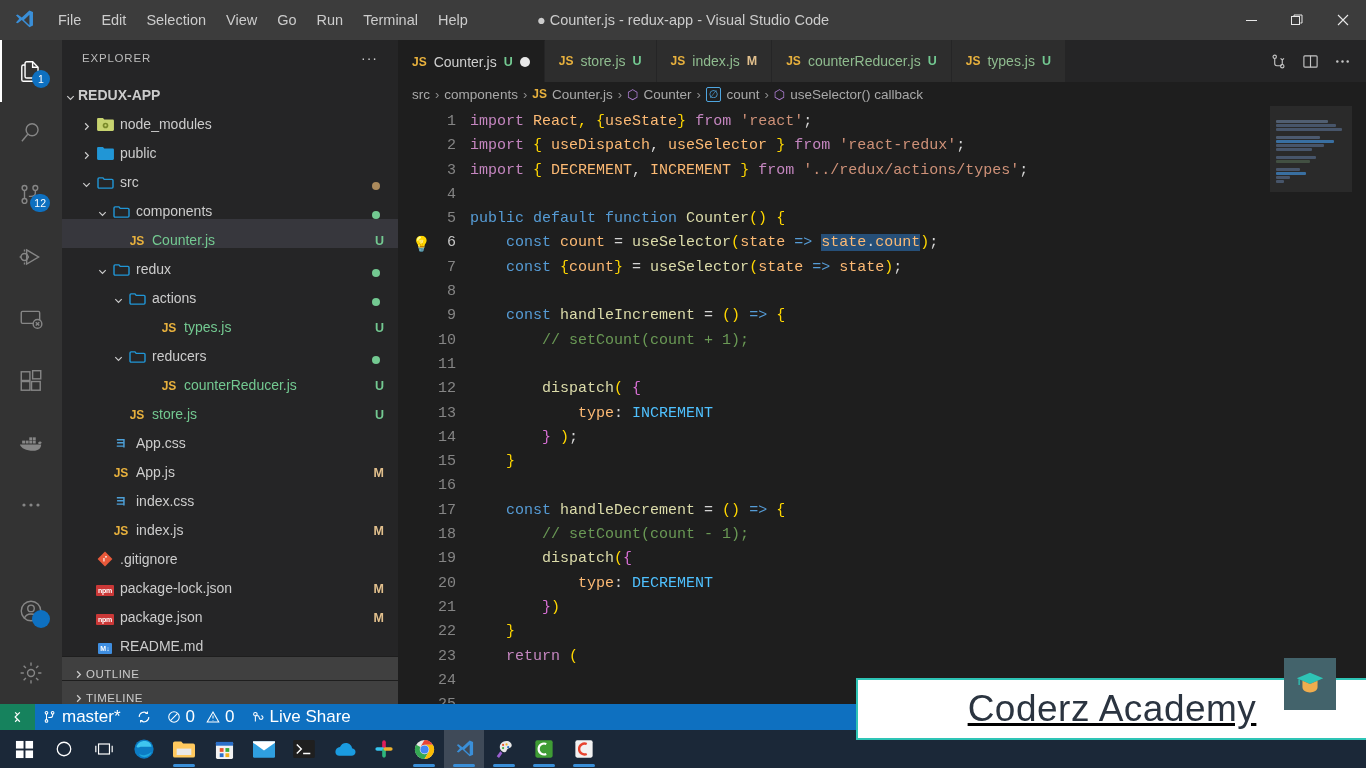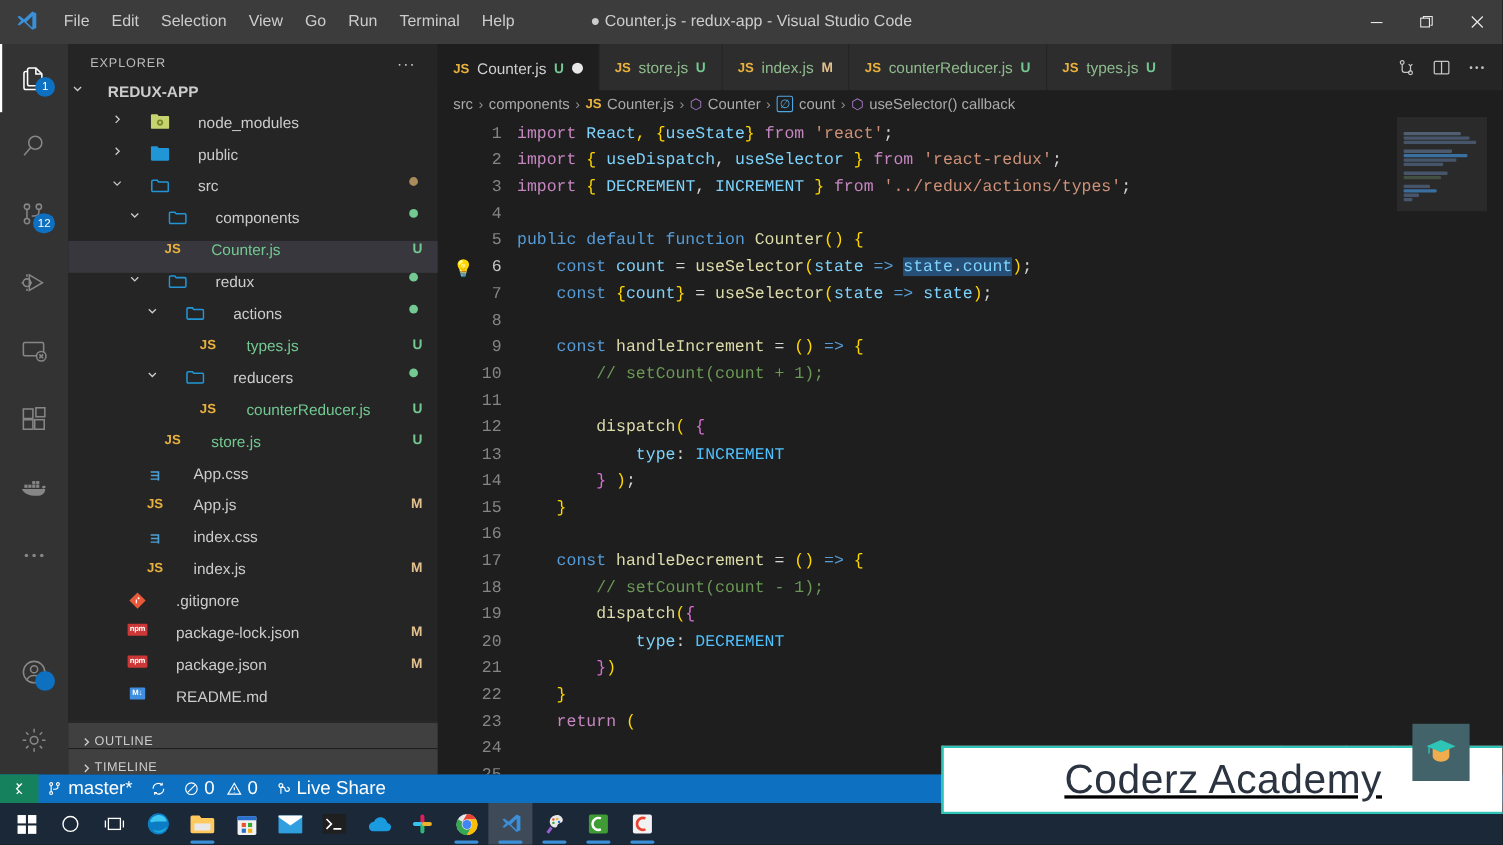--- a/index.html
+++ b/index.html
@@ -56,22 +56,22 @@
 
   
   .sidebar { width: 336px; background: #252526; flex: 0 0 336px; display: flex; flex-direction: column; }
   .sidebar-title {
     height: 35px; display: flex; align-items: center; padding: 0 20px;
     font-size: 11.5px; letter-spacing: .8px; color: #bbbbbb; text-transform: uppercase;
   }
   .sidebar-title .dots { margin-left: auto; color: #cccccc; letter-spacing: 1px; font-size: 14px; }
   .tree { flex: 1; overflow: hidden; padding-bottom: 2px; }
   .row {
-    height: 29px; display: flex; align-items: flex-start; position: relative;
-    font-size: 14px; color: #cccccc; white-space: nowrap; cursor: pointer; gap: 20px;
+    height: 29px; display: flex; align-items: flex-end; position: relative;
+    font-size: 14px; color: #cccccc; white-space: nowrap; cursor: pointer;
   }
   .row.selected { background: #37373d; }
   .chev { width: 16px; display: inline-flex; align-items: center; justify-content: center; color: #cccccc; flex: 0 0 16px; }
   .ficon { width: 22px; display: inline-flex; align-items: center; justify-content: center; flex: 0 0 22px; margin-right: 4px; }
   .rname { color: #cccccc; }
   .rname.green { color: #73c991; }
   .rname.bold { font-weight: bold; }
   .rstat { margin-left: auto; margin-right: 14px; font-size: 12.5px; font-weight: bold; }
   .rstat.U { color: #73c991; }
   .rstat.M { color: #e2c08d; }
@@ -132,21 +132,21 @@
     flex: 1; padding-top: 4px; font-family: "Liberation Mono", monospace; font-size: 15px;
     color: #d4d4d4; position: relative; overflow: hidden; min-width: 0;
   }
   .cline { height: 24.3px; line-height: 24.3px; white-space: pre; }
   .sel { background: #264f78; }
 
   
   .k { color: #c586c0; }       
   .kb { color: #569cd6; }      
   .fn { color: #dcdcaa; }      
-  .vr { color: #7dd3fc; }      
+  .vr { color: #fdba74; }      
   .st { color: #ce9178; }      
   .cm { color: #6a9955; }      
   .p1 { color: #ffd700; }      
   .p2 { color: #da70d6; }      
   .cn { color: #4fc1ff; }
 
   .minimap {
     position: absolute; right: 14px; top: 0; width: 82px; height: 100%;
     background: #1e1e1e; overflow: hidden; pointer-events: none;
   }

